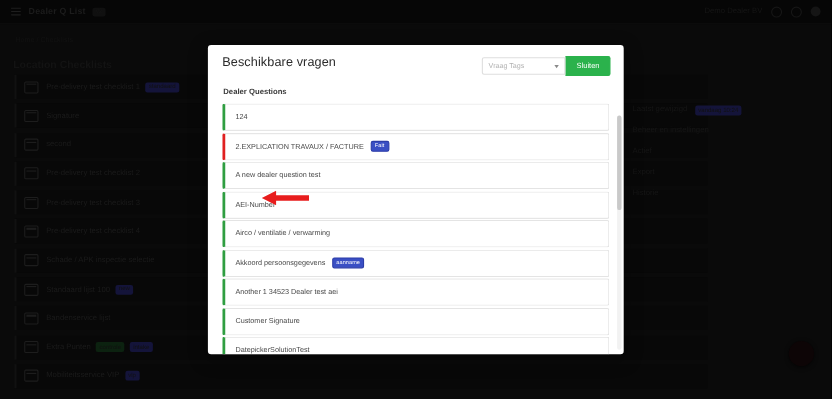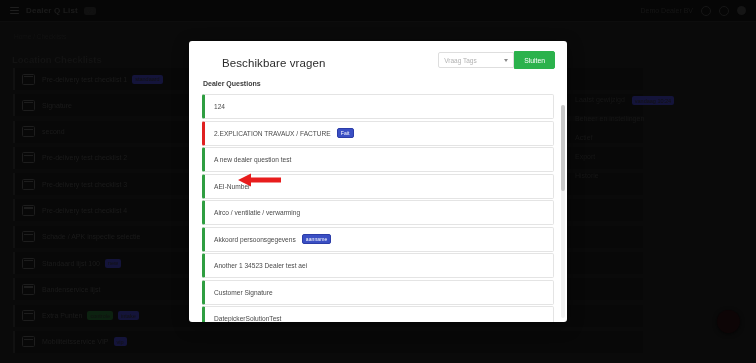--- a/index.html
+++ b/index.html
@@ -166,25 +166,24 @@
     height: 281px;
     background: #ffffff;
     border-radius: 3px;
     box-shadow: 0 4px 16px rgba(0,0,0,.45);
     overflow: hidden;
     display: flex;
     flex-direction: column;
   }
   .modal-header {
     display: flex;
-    align-items: flex-end;
+    align-items: flex-start;
     padding: 10px 12px 8px 13px;
     box-sizing: border-box;
     flex: none;
-    margin-left: 20px;
   }
   .modal-title {
     font-size: 11.5px;
     color: #2b2b2b;
     font-weight: normal;
     letter-spacing: .1px;
     white-space: nowrap;
   }
   .modal-header-actions {
     margin-left: auto;

